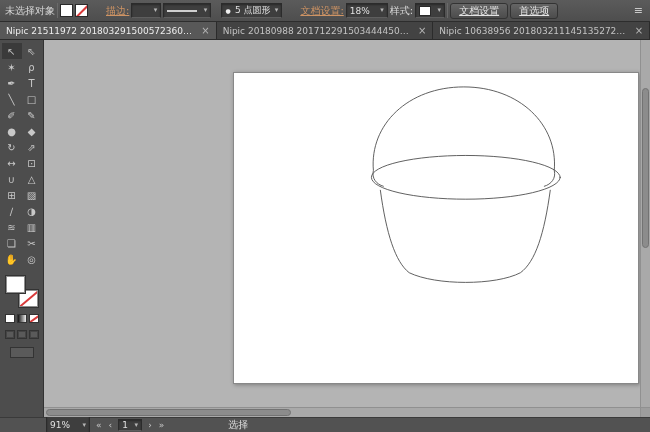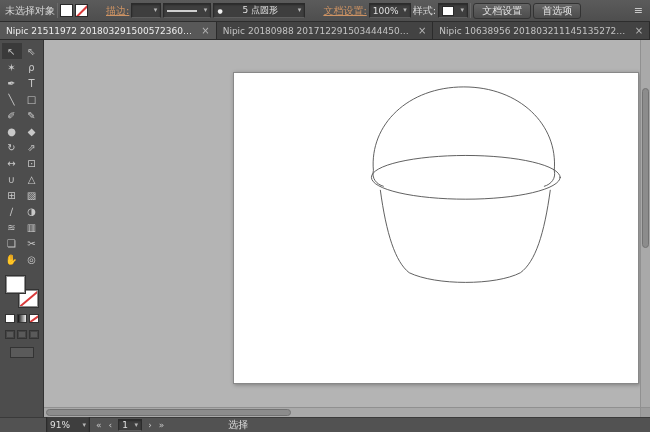--- a/index.html
+++ b/index.html
@@ -20,28 +20,28 @@
   .swatch.none::after { content: ""; position: absolute; left: -3px; top: 5px; width: 19px;
             height: 2px; background: #d93a3a; transform: rotate(-45deg); }
   .field { display: inline-flex; align-items: center; gap: 3px; height: 15px;
            background: #3e3e3e; border: 1px solid #2b2b2b; border-bottom-color: #5e5e5e;
            box-shadow: inset 0 1px 2px rgba(0,0,0,.35); padding: 0 3px;
            font-size: 9px; color: #e0e0e0; white-space: nowrap; cursor: pointer; flex: none; }
   .arrow { font-size: 7px; color: #b5b5b5; line-height: 1; }
   .field.narrow  { width: 30px; justify-content: flex-end; }
   .field.profile { width: 48px; justify-content: space-between; }
   .profile-line  { display: inline-block; width: 30px; height: 2px; background: #cfcfcf; }
-  .field.brush   { width: 92px; justify-content: space-between; }
+  .field.brush   { width: 61px; margin-left: 8px; justify-content: space-between; }
   .dot { font-size: 6px; color: #f0f0f0; }
   .field.opacity { width: 42px; justify-content: space-between; }
   .field.style   { width: 30px; justify-content: space-between; }
   .style-swatch  { width: 12px; height: 10px; background: #fff; border: 1px solid #2a2a2a; }
   .cb-button { height: 16px; padding: 0 8px; font-size: 10px; color: #e4e4e4;
                background: linear-gradient(#656565, #4c4c4c); border: 1px solid #333;
-               border-radius: 3px; cursor: pointer; font-family: inherit; white-space: nowrap; }
+               border-radius: 3px; cursor: pointer; font-family: inherit; white-space: nowrap; text-decoration: underline; }
   .cb-menu { margin-left: auto; color: #c9c9c9; font-size: 11px; cursor: pointer; padding-right: 2px; }
   .sep { width: 1px; height: 15px; background: #3c3c3c; border-right: 1px solid #6a6a6a; flex: none; }
 
   
   .tab-bar { height: 18px; display: flex; background: #383838; border-bottom: 1px solid #2b2b2b; }
   .tab { flex: 1 1 0; min-width: 0; display: flex; align-items: center; gap: 4px;
          padding: 0 6px; background: #434343; border-right: 1px solid #2b2b2b;
          font-size: 9px; color: #c3c3c3; cursor: pointer; }
   .tab.active { background: #585858; color: #ededed; }
   .tab-label { overflow: hidden; white-space: nowrap; text-overflow: ellipsis; flex: 1; }
@@ -120,21 +120,21 @@
       <span class="profile-line"></span>
       <span class="arrow">▾</span>
     </span>
     <span class="field brush">
       <span class="dot">●</span>
       <span>5 点圆形</span>
       <span class="arrow">▾</span>
     </span>
     <span class="cb-link">文档设置:</span>
     <span class="field opacity">
-      <span>100%</span>
+      <span>18%</span>
       <span class="arrow">▾</span>
     </span>
     <span class="cb-label">样式:</span>
     <span class="field style">
       <span class="style-swatch"></span>
       <span class="arrow">▾</span>
     </span>
     <span class="sep"></span>
     <button class="cb-button">文档设置</button>
     <button class="cb-button">首选项</button>

